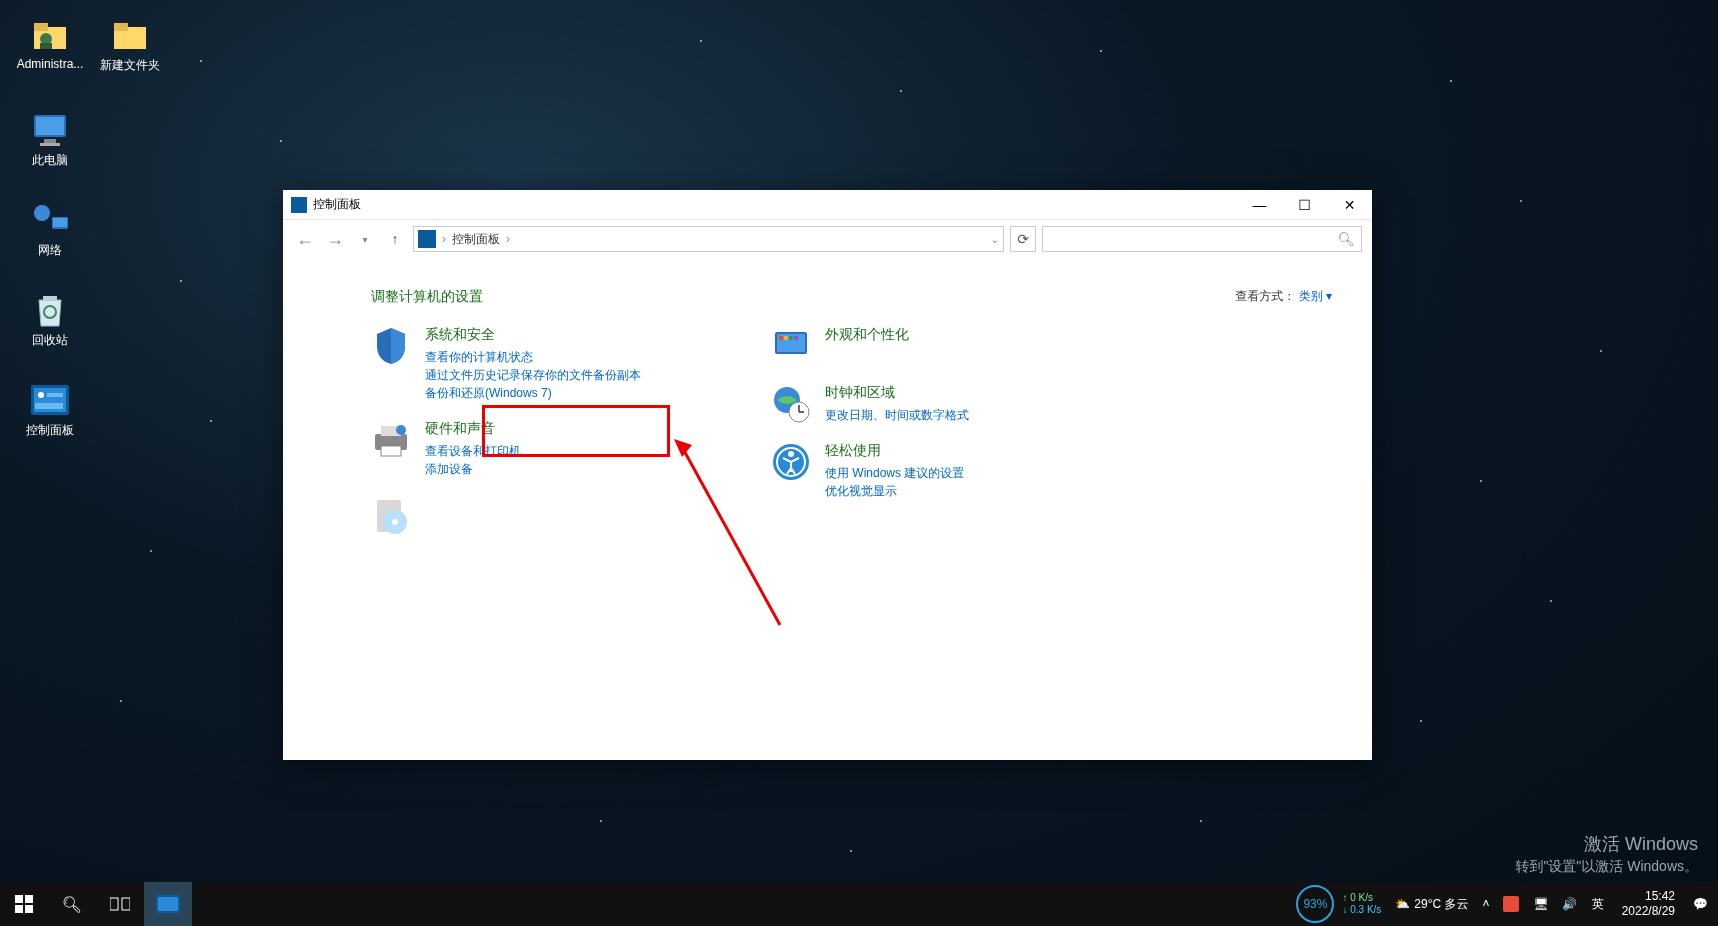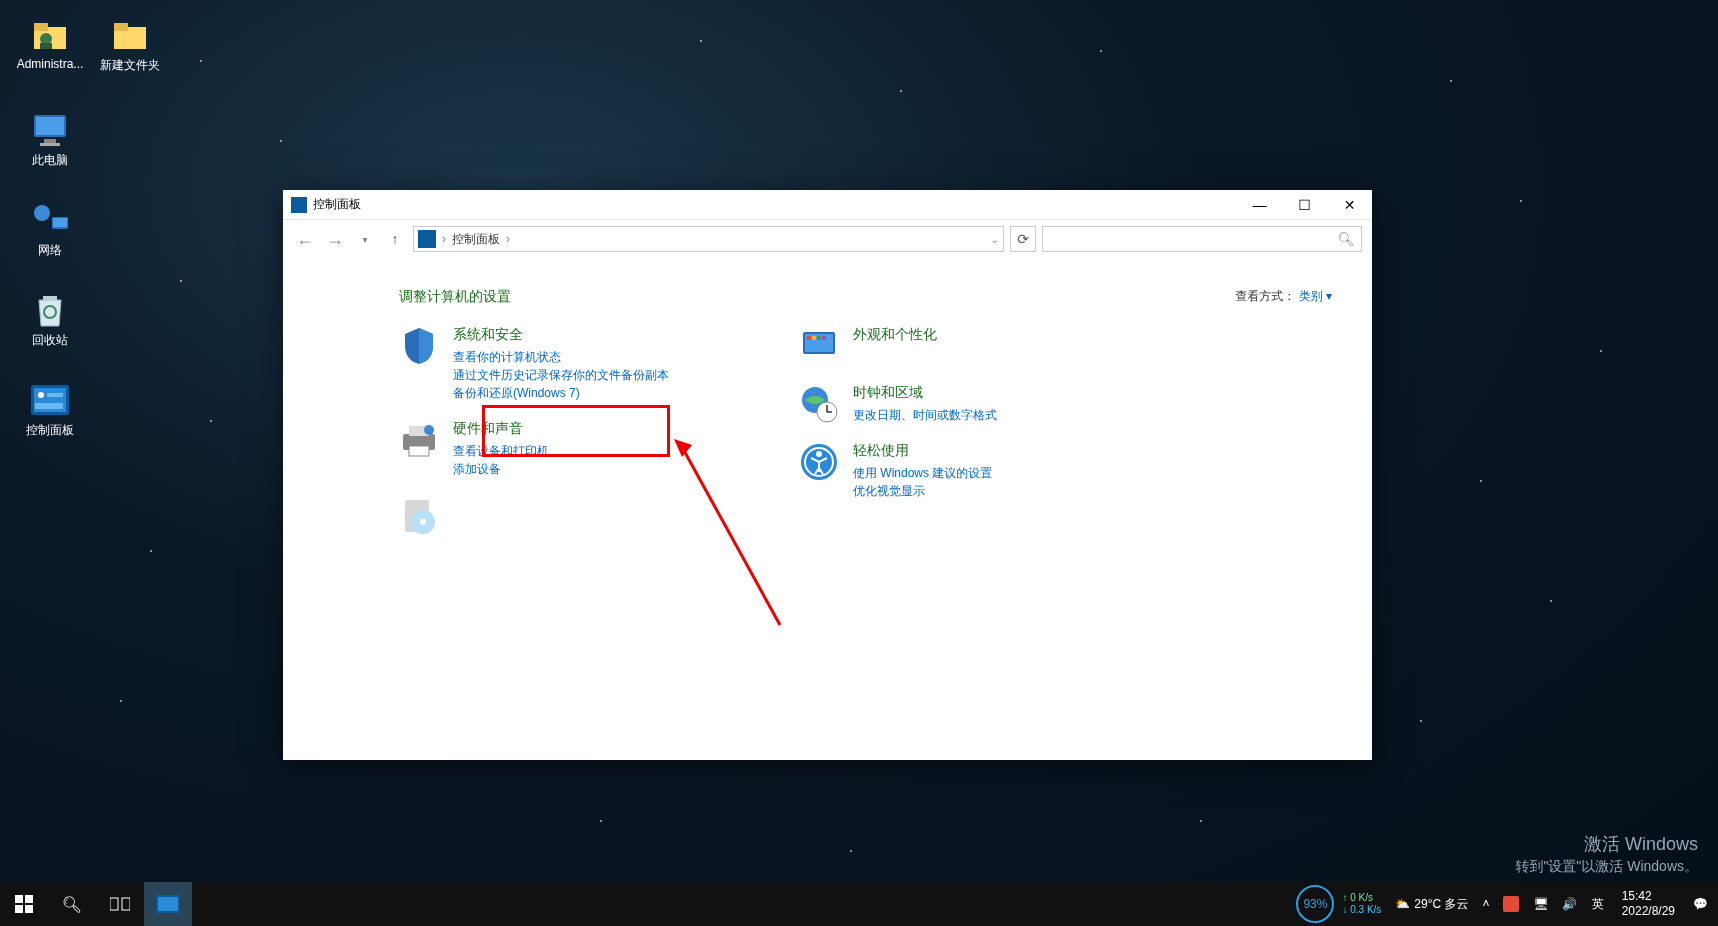--- a/index.html
+++ b/index.html
@@ -19,40 +19,40 @@
 .navbar{height:38px;display:flex;align-items:center;padding:0 10px;gap:6px}
 .navarrow{width:24px;height:24px;display:flex;align-items:center;justify-content:center;color:#888;font-size:18px}
 .uparrow{color:#555;font-size:14px}
 .addrbar{flex:1;height:26px;border:1px solid #ccc;display:flex;align-items:center;padding:0 4px;font-size:12px;color:#333;gap:4px}
 .addrbar .ctlicon{width:18px;height:18px;background:#0a5a9e;display:inline-block}
 .addrbar .chev{color:#888;margin:0 2px}
 .addrbar .dropdown{margin-left:auto;color:#888;font-size:10px}
 .refresh{width:26px;height:26px;border:1px solid #ccc;display:flex;align-items:center;justify-content:center;color:#555;font-size:14px}
 .searchbox{width:320px;height:26px;border:1px solid #ccc;display:flex;align-items:center;padding:0 6px}
 .searchbox .mag{margin-left:auto;color:#888;font-size:14px}
-.content{position:relative;padding:30px 40px 0 116px}
+.content{position:relative;padding:30px 40px 0 88px}
 .heading{font-size:14px;color:#1a6d1a;margin-bottom:20px}
 .viewby{position:absolute;right:40px;top:30px;font-size:12px;color:#333}
 .viewby a{color:#0066cc;cursor:pointer}
 .cols{display:flex;gap:60px;margin-top:10px}
 .col{width:340px}
 .cat{display:flex;gap:14px;margin-bottom:18px}
 .cat .caticon{width:40px;height:40px;flex-shrink:0}
 .cat .catbody{flex:1}
 .cat .cattitle{color:#1a6d1a;font-size:14px;margin-bottom:4px;cursor:pointer}
 .cat .catlink{color:#0066cc;font-size:12px;line-height:18px;cursor:pointer;display:block}
 .redbox{position:absolute;border:3px solid #e00;pointer-events:none}
 .arrow-svg{position:absolute;pointer-events:none}
 
 .taskbar{position:absolute;bottom:0;left:0;right:0;height:44px;background:#111;display:flex;align-items:center;color:#fff}
 .tbbtn{width:48px;height:44px;display:flex;align-items:center;justify-content:center;font-size:16px}
 .tbbtn.active{background:#2a4558}
 .tray{margin-left:auto;display:flex;align-items:center;height:44px;gap:2px;padding-right:4px;font-size:12px}
 .tray .item{padding:0 6px;height:44px;display:flex;align-items:center;gap:4px}
-.clock{text-align:left;line-height:15px;font-size:12px;padding:0 10px}
+.clock{text-align:right;line-height:15px;font-size:12px;padding:0 10px}
 .netgauge{width:38px;height:38px;border:2px solid #2e9fe0;border-radius:50%;display:flex;align-items:center;justify-content:center;font-size:12px;color:#2e9fe0}
 .netspeed{font-size:10px;line-height:12px;color:#7fc;display:flex;flex-direction:column;padding:0 6px}
 .netspeed .dn{color:#3cf}
 .watermark{position:absolute;right:20px;bottom:50px;color:#9aa6b2;text-align:right;font-size:14px}
 .watermark .big{font-size:18px;margin-bottom:2px}
 </style>
 </head>
 <body>
 
 <div class="stars">

